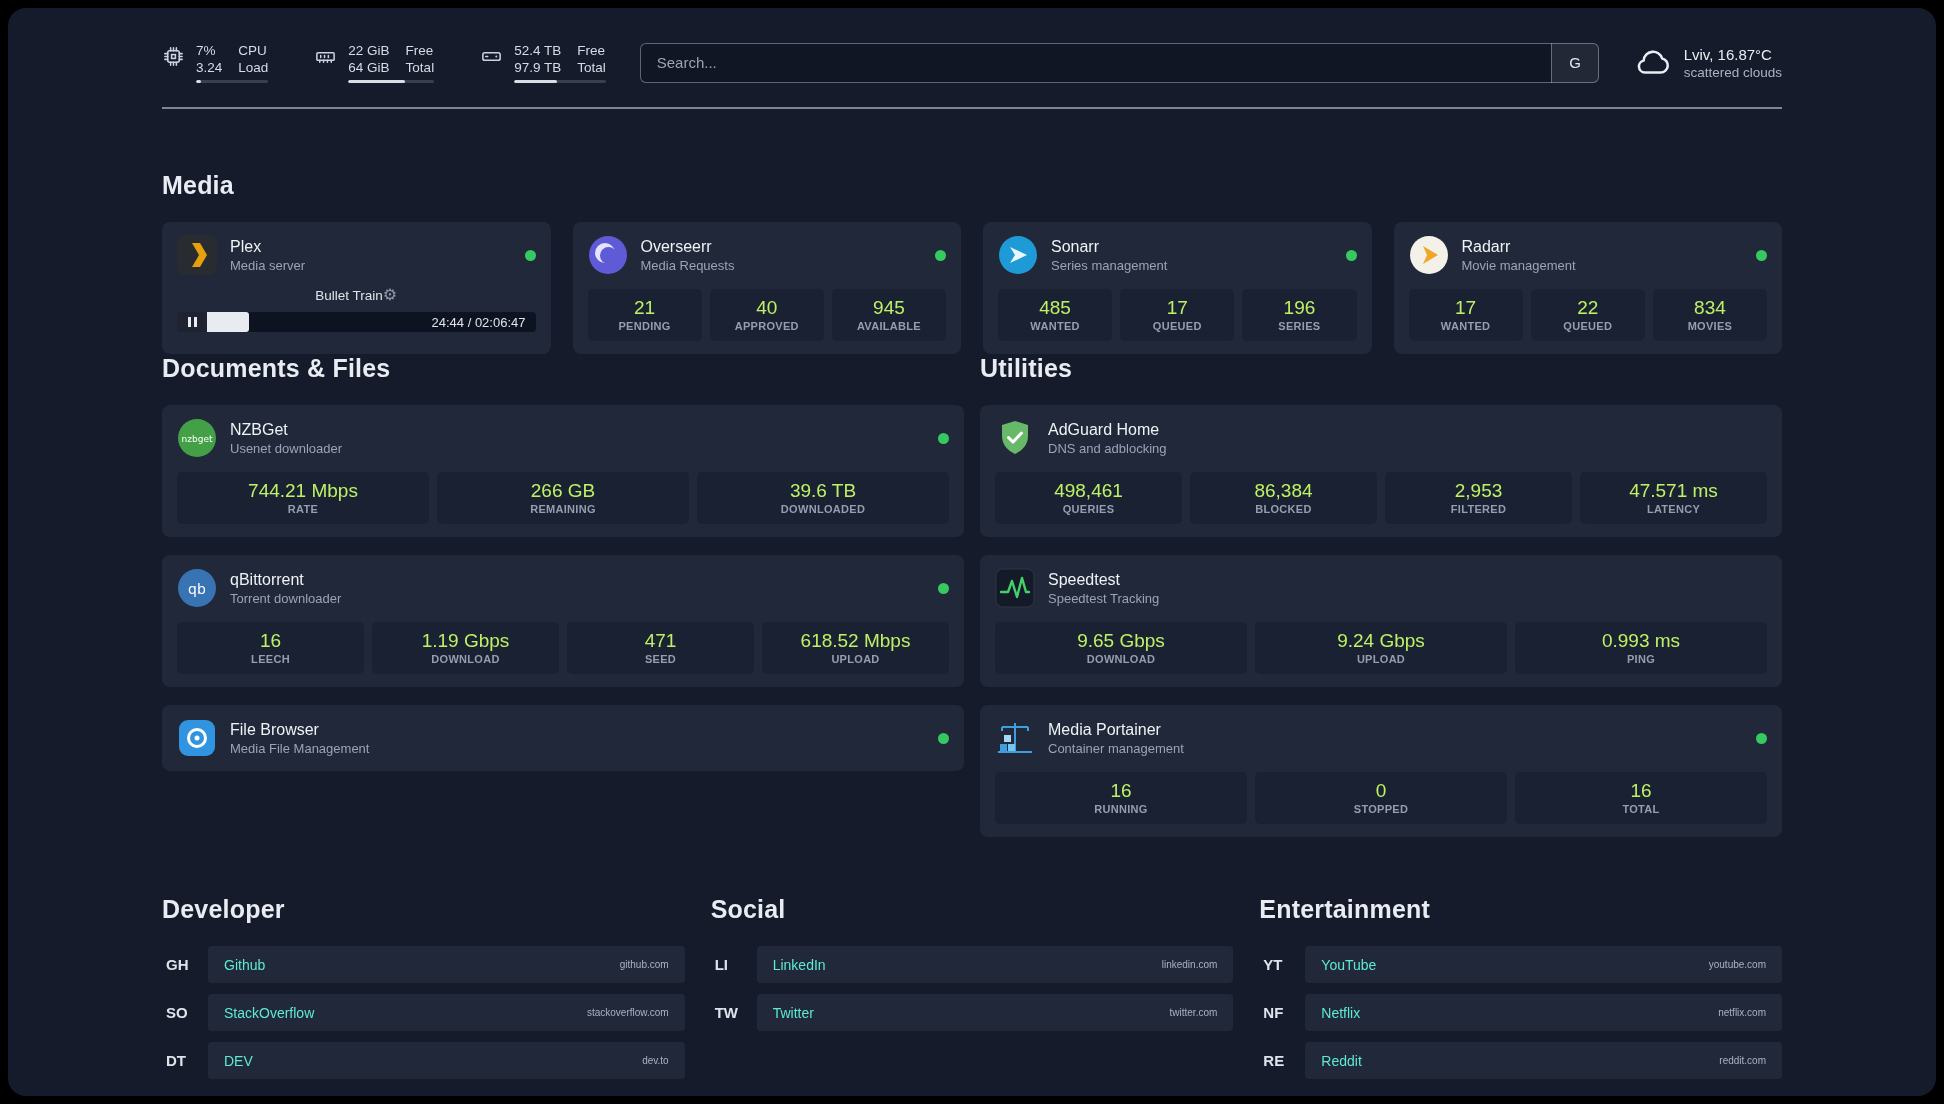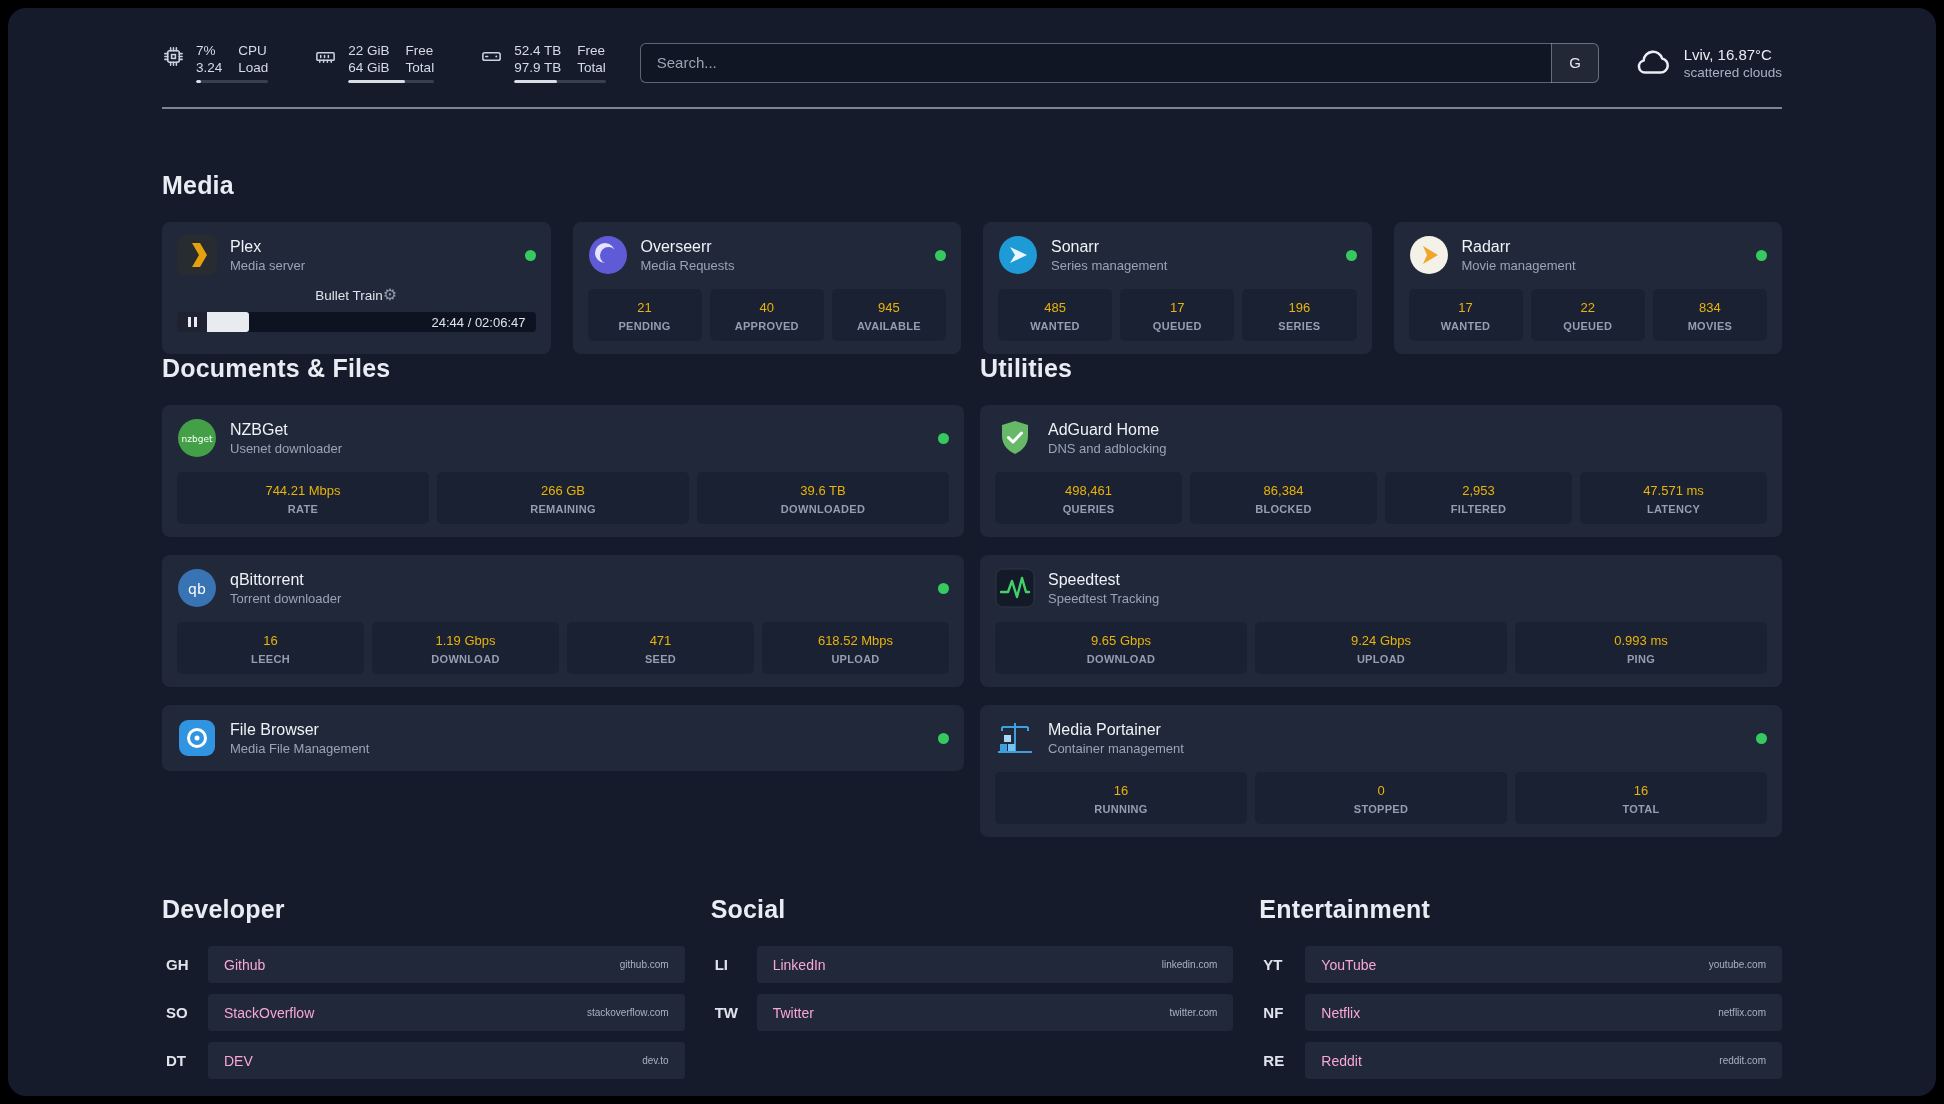--- a/index.html
+++ b/index.html
@@ -62,21 +62,21 @@
   .card{background:var(--card_bg);border-radius:8px;padding:13px 15px;cursor:pointer;}
   .card-head{display:flex;align-items:center;gap:13px;}
   .svc-icon{width:40px;height:40px;flex:0 0 40px;}
   .svc-icon svg{width:100%;height:100%;display:block;}
   .svc-name{font-size:16px;color:#eff2f6;font-weight:500;line-height:19px;}
   .svc-desc{font-size:13px;color:#9aa4b6;margin-top:2px;line-height:15px;}
   .dot{margin-left:auto;width:11px;height:11px;border-radius:50%;background:var(--status_online);align-self:center;flex:0 0 11px;}
 
   .stats{display:flex;gap:8px;margin-top:14px;}
   .tile{flex:1;background:var(--tile_bg);border-radius:5px;text-align:center;padding:10px 4px 9px;}
-  .tile-val{font-size:13px;color:#eab308;line-height:18px;}
+  .tile-val{font-size:19px;color:#bef264;line-height:18px;}
   .tile-lab{font-size:11px;font-weight:700;color:#959eb0;margin-top:3px;letter-spacing:0.3px;}
 
   
   .player{margin-top:12px;}
   .player-top{display:flex;justify-content:center;align-items:center;font-size:13.5px;color:#dfe4ec;}
   .gear{color:#8f98aa;font-size:16px;cursor:pointer;line-height:1;}
   .player-bar{margin-top:9px;height:20px;background:#0e1322;border-radius:4px;display:flex;align-items:center;overflow:hidden;}
   .pause-btn{width:30px;height:100%;display:flex;align-items:center;justify-content:center;gap:3px;background:rgba(255,255,255,0.07);border:none;cursor:pointer;padding:0;flex:0 0 30px;}
   .pause-btn i{display:block;width:3px;height:10px;background:#e8ecf2;}
   .ptrack{flex:1;height:100%;position:relative;}
@@ -84,21 +84,21 @@
   .ptime{padding:0 10px;font-size:13px;color:#dfe4ec;white-space:nowrap;}
 
   .two-col{display:grid;grid-template-columns:1fr 1fr;gap:16px;}
   .col-stack{display:flex;flex-direction:column;gap:18px;}
 
   
   .bookmarks{display:grid;grid-template-columns:repeat(3,1fr);gap:26px;margin-top:58px;padding-bottom:44px;align-items:start;}
   .bm-row{display:flex;align-items:stretch;height:37px;margin-bottom:11px;}
   .bm-abbr{width:46px;display:flex;align-items:center;font-size:15px;font-weight:600;color:#dfe4ec;padding-left:4px;}
   .bm-pill{flex:1;background:var(--card_bg);border-radius:4px;display:flex;align-items:center;justify-content:space-between;padding:0 16px;text-decoration:none;cursor:pointer;}
-  .bm-name{font-size:14px;color:#f9a8d4;}
+  .bm-name{font-size:14px;color:#5eead4;}
   .bm-url{font-size:10px;color:#a9b2c3;}
 </style>
 </head>
 <body>
 
 <div class="screen">
   <div class="container">
 
     <header class="topbar">
       <div class="resources">

